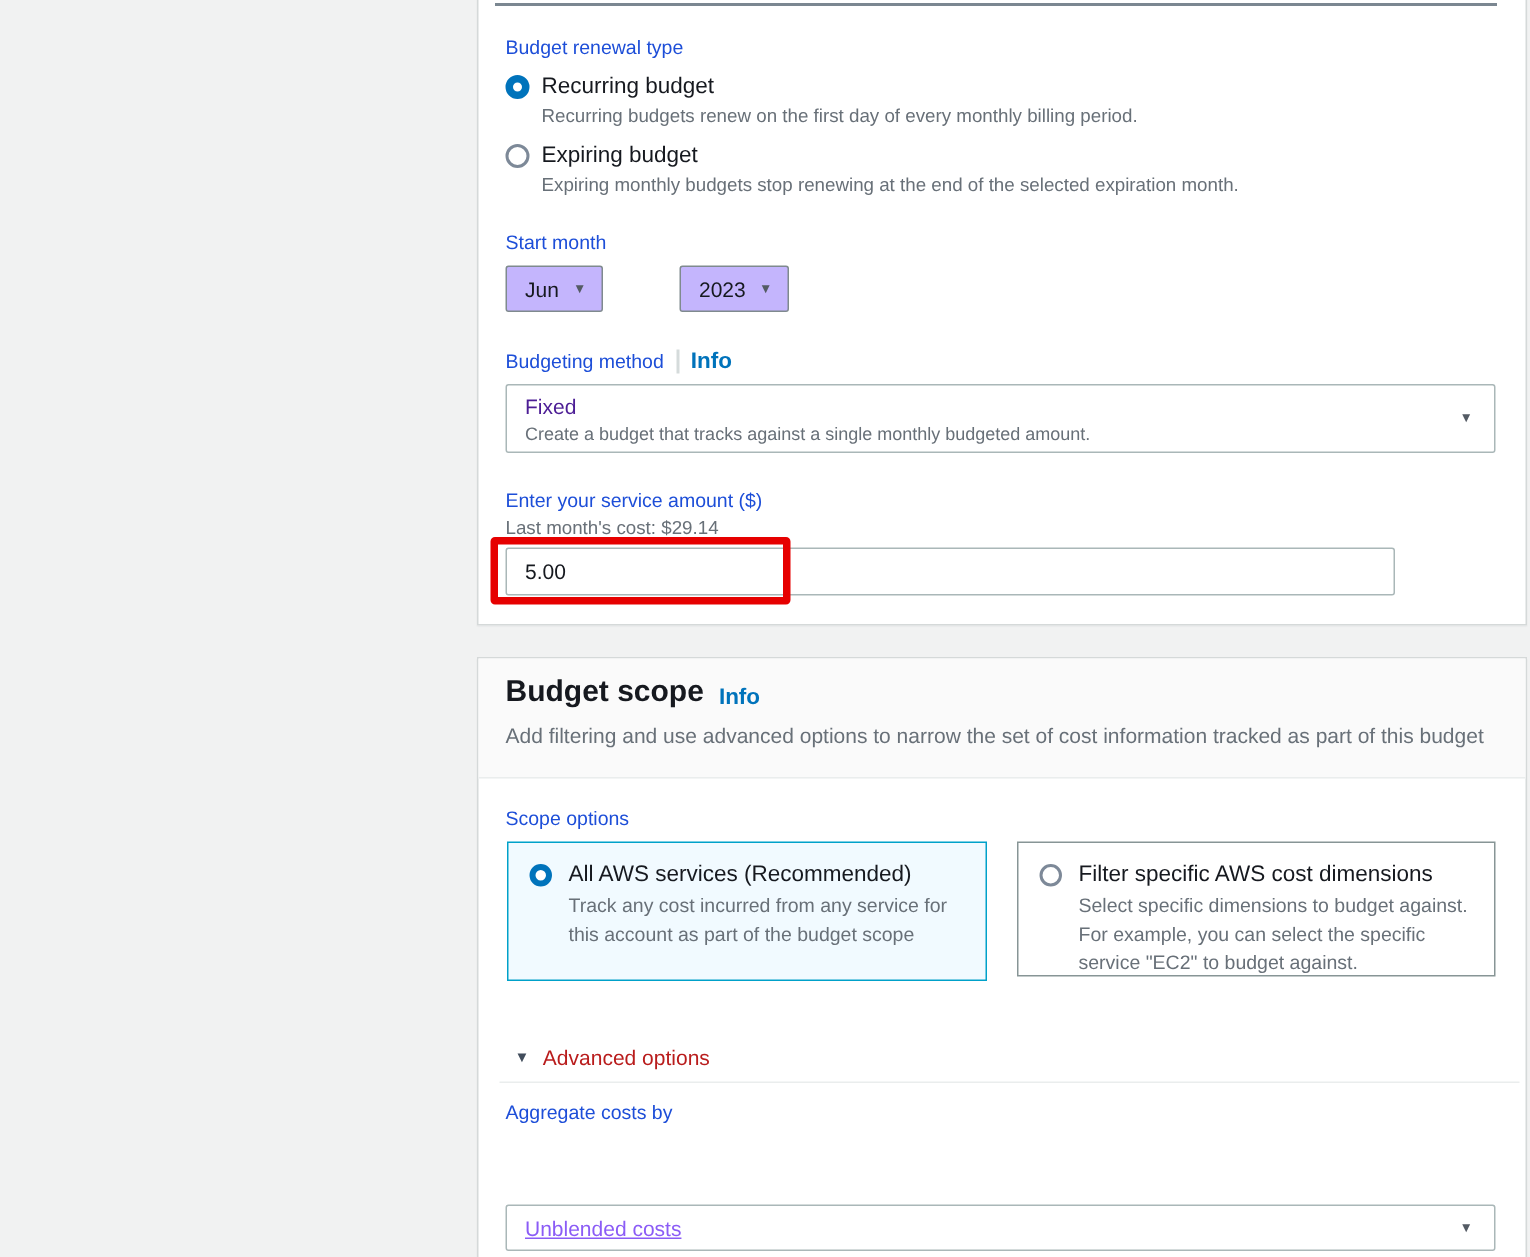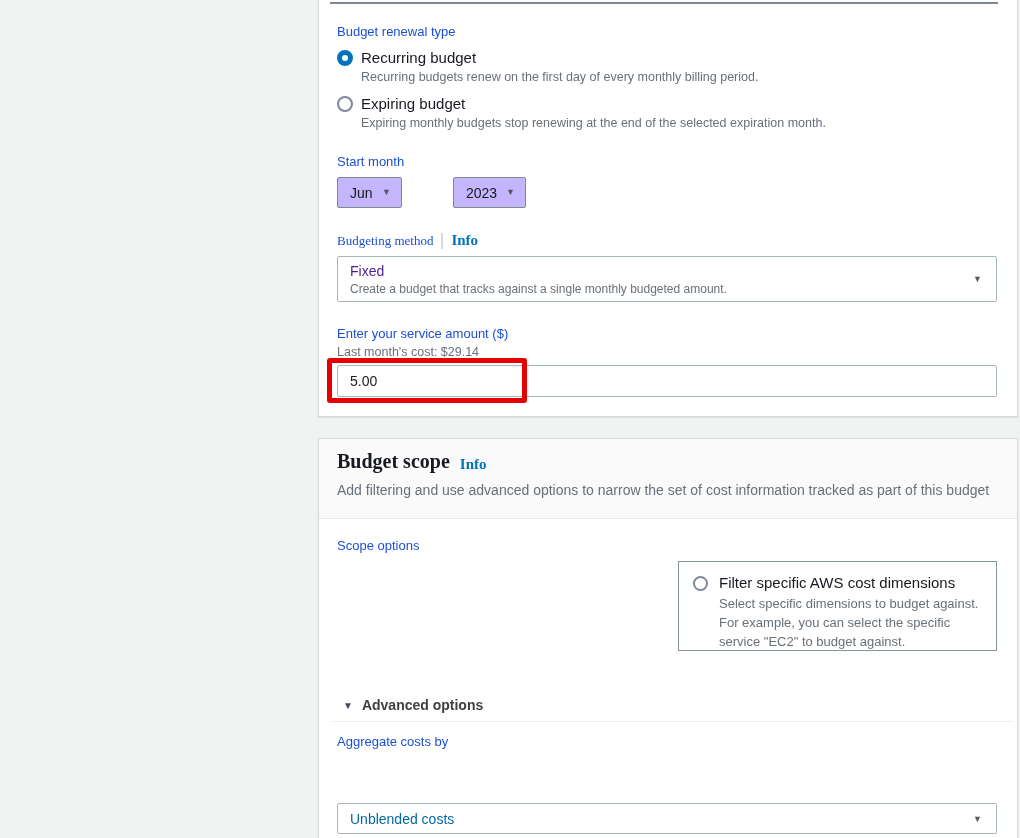--- a/index.html
+++ b/index.html
@@ -30,59 +30,59 @@
   }
   .radio.checked   { border:5px solid #0073bb; }
   .radio.unchecked { border:2px solid #7d8998; }
   .radio-label { font-size:15px; color:#16191f; }
   .dd-btn {
     display:flex; align-items:center; justify-content:space-between;
     height:31px; border:1px solid #7f8a8e; border-radius:2px; background:#c4b5fd;
     padding:0 10px 0 12px; font-size:14px; color:#16191f; cursor:pointer;
   }
   .arrow { font-size:9px; color:#545b64; line-height:1; }
-  .label-row { display:flex; align-items:center; gap:8px;font-family:Liberation Serif, serif; }
+  .label-row { display:flex; align-items:center; gap:8px; }
   .vsep { width:2px; height:16px; background:#d5dbdb; }
   .info-link { font-size:15px; font-weight:bold; color:#0073bb; cursor:pointer; }
   .big-select {
     width:660px; height:46px; border:1px solid #aab7b8; border-radius:2px; background:#fff;
     position:relative; padding:6px 34px 0 12px; cursor:pointer;
   }
   .big-select .val  { font-size:14px; color:#4c1d95; }
   .big-select .desc { font-size:12px; color:#687078; margin-top:3px; }
   .big-select .arrow, .select .arrow { position:absolute; right:14px; top:50%; transform:translateY(-50%); }
   .text-input {
-    width:660px; height:32px; border:1px solid #aab7b8; border-radius:2px; background:#fff;
+    width:593px; height:32px; border:1px solid #aab7b8; border-radius:2px; background:#fff;
     font-size:14px; color:#16191f; padding:0 12px;
     font-family:"Liberation Sans", sans-serif; outline:none;
   }
   .annotation-box {
     border:5px solid #e60000; border-radius:3px; background:transparent; pointer-events:none; z-index:50;
   }
   .section-title { font-size:20px; font-weight:bold; color:#16191f; }
   .section-desc  { font-size:14px; color:#687078; }
   .tile {
     position:absolute; cursor:pointer; border-radius:0;
   }
   .tile.selected   { background:#f1faff; border:1px solid #00a1c9; }
   .tile.unselected { background:#fff; border:1px solid #879596; }
   .tile .t-radio { position:absolute; left:14px; top:14px; width:15px; height:15px; border-radius:50%; background:#fff; }
   .tile.selected  .t-radio { border:4.5px solid #0073bb; }
   .tile.unselected .t-radio { border:2px solid #7d8998; }
   .tile .t-title { position:absolute; left:40px; top:12px; font-size:15px; color:#16191f; }
   .tile .t-desc  { position:absolute; left:40px; top:33px; width:272px; font-size:13px; line-height:1.45; color:#687078; }
   .expander { display:flex; align-items:center; gap:9px; cursor:pointer; }
   .expander .caret { font-size:10px; color:#414d5c; }
-  .expander .ex-label { font-size:14px; font-weight:bold; color:#404040; }
+  .expander .ex-label { font-size:14px; font-weight:normal; color:#b91c1c; }
   .hdivider { height:1px; background:#eaeded; }
   .select {
     position:relative; width:660px; border:1px solid #aab7b8; border-radius:2px; background:#fff;
     display:flex; align-items:center; padding:0 34px 0 12px; font-size:14px; cursor:pointer;
   }
-  .select .val { color:#0369a1; }
+  .select .val { color:#8b5cf6;text-decoration:underline; }
 </style>
 </head>
 <body>
 
 <div class="app">
 
   <div class="card card1"></div>
   <div class="abs cutoff-line"></div>
 
   <div class="abs field-label" style="left:337px; top:24px;">Budget renewal type</div>
@@ -127,20 +127,25 @@
   </div>
 
   <div class="abs label-row" style="left:337px; top:450px; gap:10px;">
     <span class="section-title">Budget scope</span>
     <span class="info-link" style="position:relative; top:3px;">Info</span>
   </div>
   <div class="abs section-desc" style="left:337px; top:482px;">Add filtering and use advanced options to narrow the set of cost information tracked as part of this budget</div>
 
   <div class="abs field-label" style="left:337px; top:538px;">Scope options</div>
 
+  <div class="tile selected" style="left:338px; top:561px; width:320px; height:93px;">
+    <span class="t-radio"></span>
+    <div class="t-title">All AWS services (Recommended)</div>
+    <div class="t-desc">Track any cost incurred from any service for this account as part of the budget scope</div>
+  </div>
 
   <div class="tile unselected" style="left:678px; top:561px; width:319px; height:90px;">
     <span class="t-radio"></span>
     <div class="t-title">Filter specific AWS cost dimensions</div>
     <div class="t-desc">Select specific dimensions to budget against. For example, you can select the specific service "EC2" to budget against.</div>
   </div>
 
   <div class="abs expander" style="left:343px; top:697px;">
     <span class="caret">▼</span>
     <span class="ex-label">Advanced options</span>

